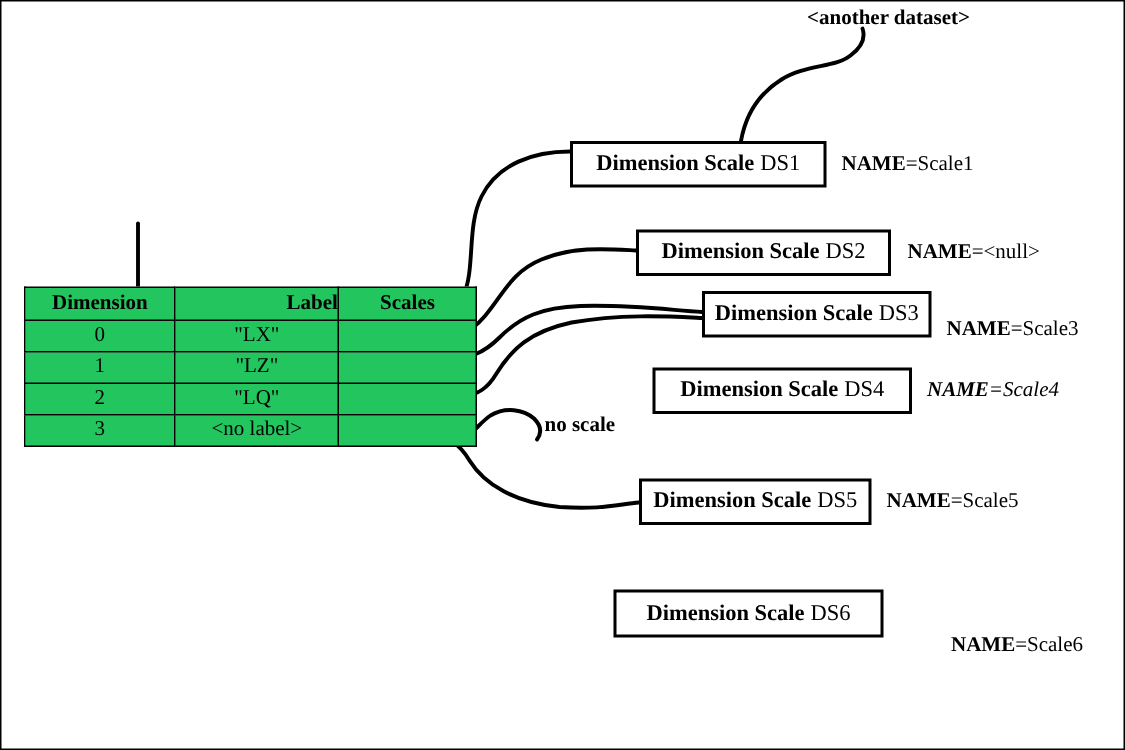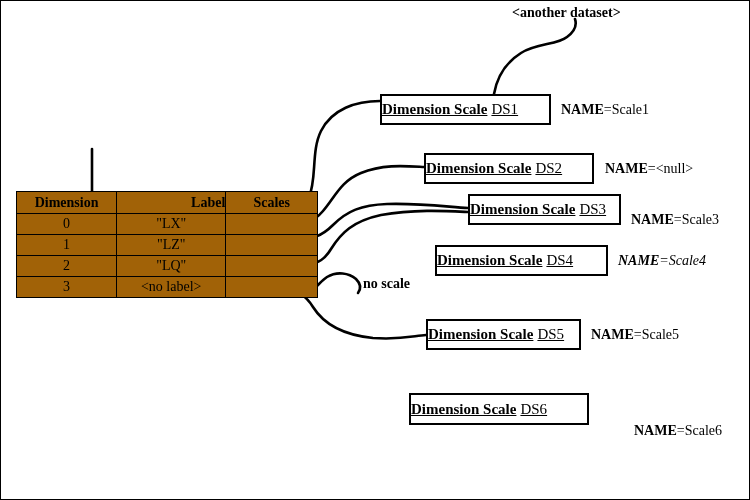--- a/index.html
+++ b/index.html
@@ -71,41 +71,40 @@
     border-collapse: collapse;
     background: #ffffff;
   }
   #dim-table td, #dim-table th {
     border: 1px solid #000000;
     height: 20px;
     text-align: center;
     font-size: 14px;
     font-weight: normal;
     padding: 0;
-    background: #a16207;
+    background: #22c55e;
   }
   #dim-table th {
     font-weight: bold;
     height: 21px;
   }
   #dim-table .c-dim   { width: 100px; }
   #dim-table .c-label { width: 110px; text-align: right; }
   #dim-table .c-scale { width: 92px; }
 
   
   .scale-box {
     position: absolute;
     border: 2px solid #000000;
     background: #ffffff;
     box-sizing: border-box;
     display: flex;
     align-items: center;
-    justify-content: flex-start;
+    justify-content: center;
     white-space: nowrap;
-    text-decoration: underline;
   }
   .scale-box .sb-bold { font-weight: bold; font-size: 15px; }
   .scale-box .sb-reg  { font-weight: normal; font-size: 15px; padding-left: 4px; }
 
   #box-ds1 { left: 379px; top: 93px;  width: 171px; height: 31px; }
   #box-ds2 { left: 423px; top: 152px; width: 170px; height: 31px; }
   #box-ds3 { left: 467px; top: 193px; width: 153px; height: 31px; }
   #box-ds4 { left: 434px; top: 244px; width: 173px; height: 31px; }
   #box-ds5 { left: 425px; top: 318px; width: 155px; height: 31px; }
   #box-ds6 { left: 408px; top: 392px; width: 180px; height: 32px; }
@@ -127,21 +126,21 @@
   #name-ds5 { left: 590px; top: 326px; }
   #name-ds6 { left: 598px; top: 422px; margin-left: 35px; }
 
   
   .free-label {
     position: absolute;
     white-space: nowrap;
     font-weight: bold;
     font-size: 14px;
   }
-  #label-another-dataset { left: 511px; top: 4px; }
+  #label-another-dataset { left: 537px; top: 4px; }
   #label-no-scale        { left: 362px; top: 275px; }
 </style>
 </head>
 <body>
 
 <div id="canvas">
 
   <svg id="wires" viewBox="0 0 750 500" width="750" height="500">
 
     <path class="wire" d="M 91 148 L 91 190"></path>

